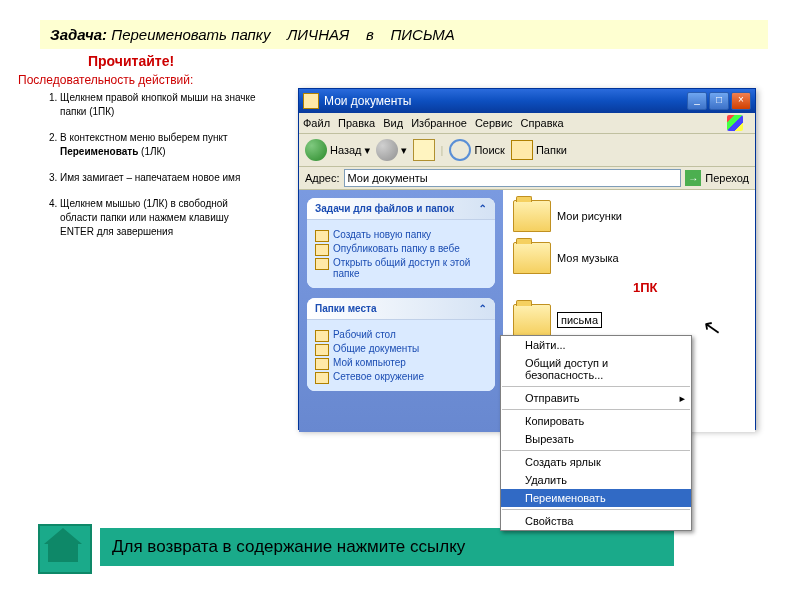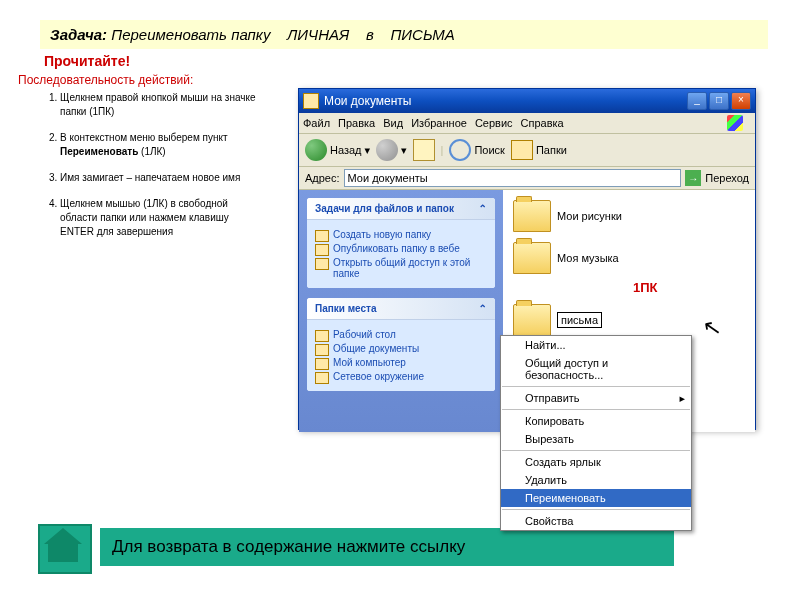--- a/index.html
+++ b/index.html
@@ -1,18 +1,18 @@
 <!DOCTYPE html>
 <html><head>
 <meta charset="utf-8">
 <style>
 body{margin:0;font-family:Arial,sans-serif;font-size:13px;background:#fff;width:800px;height:600px;position:relative;overflow:hidden}
 .task-bar{background:#feffd1;padding:6px 10px;margin:20px 32px 4px 40px;font-size:15px;font-style:italic}
 .task-bar b{font-weight:bold}
-.read-hint{color:#c00;font-weight:bold;margin:4px 0 4px 44px;font-size:14px}
+.read-hint{color:#c00;font-weight:bold;margin:4px 0 4px 88px;font-size:14px}
 .seq-label{color:#c00;font-size:12px;margin:0 0 4px 18px}
 .steps{margin:0 0 0 40px;padding:0 0 0 20px;width:200px;font-size:10px;line-height:1.4}
 .steps li{margin-bottom:12px}
 .explorer{position:absolute;left:298px;top:88px;width:456px;height:340px;border:1px solid #003399;background:#fff;box-shadow:2px 2px 6px rgba(0,0,0,.3)}
 .titlebar{background:linear-gradient(to bottom,#2a6bdc,#0d4fbf 50%,#083a9c);color:#fff;height:24px;display:flex;align-items:center;padding:0 4px;font-size:12px}
 .titlebar .ticon{width:14px;height:14px;background:#ffe9a8;border:1px solid #b08000;margin-right:5px}
 .winbtns{margin-left:auto;display:flex;gap:2px}
 .winbtn{width:18px;height:16px;background:linear-gradient(#6fa6f0,#3d72c8);border:1px solid #2a5db0;border-radius:2px;color:#fff;font-size:10px;text-align:center;line-height:14px}
 .winbtn.close{background:linear-gradient(#f08050,#d04000)}
 .menubar{background:#ece9d8;border-bottom:1px solid #c0c0a0;height:20px;display:flex;align-items:center;font-size:11px;padding:0 4px;position:relative}
@@ -24,21 +24,21 @@
 .back{background:radial-gradient(circle at 30% 30%,#7fc97f,#2a8a2a)}
 .fwd{background:radial-gradient(circle at 30% 30%,#d0d0d0,#909090)}
 .up{width:20px;height:20px;background:#fff4c0;border:1px solid #b09030;position:relative}
 .mag{width:18px;height:18px;border:2px solid #5a8fd6;border-radius:50%;position:relative}
 .foldic{width:20px;height:18px;background:#ffe9a8;border:1px solid #b08000}
 .addr{background:#ece9d8;border-bottom:1px solid #c0c0a0;height:22px;display:flex;align-items:center;padding:0 6px;font-size:11px;gap:4px}
 .addr input{flex:1;height:16px;border:1px solid #7f9db9;font-size:11px;padding:0 3px}
 .gobtn{background:#4caf50;color:#fff;width:16px;height:16px;text-align:center;line-height:16px;font-size:10px}
 .body{display:flex;height:calc(100% - 98px);background:#fff}
 .sidepanel{width:188px;background:linear-gradient(to bottom,#7a9ae0,#6888d0);padding:8px}
-.taskbox{background:#fff;border-radius:3px;margin-bottom:10px;overflow:hidden;font-size:10px}
+.taskbox{background:#fff;border-radius:8px;margin-bottom:10px;overflow:hidden;font-size:10px}
 .taskhead{background:linear-gradient(to right,#fff,#d4e2f4);color:#1b4db3;font-weight:bold;padding:5px 8px;border-bottom:1px solid #c0d0e8;display:flex;justify-content:space-between}
 .taskbody{background:#daeaff;padding:6px 8px}
 .taskbody div{color:#1b4db3;margin:3px 0;padding-left:18px;position:relative}
 .taskbody div::before{content:"";position:absolute;left:0;top:1px;width:12px;height:10px;background:#ffe9a8;border:1px solid #b08000}
 .filepane{flex:1;padding:10px;position:relative}
 .fileitem{display:flex;align-items:center;gap:6px;margin-bottom:10px;font-size:11px}
 .bigfolder{width:36px;height:30px;background:linear-gradient(#fff0b0,#f5d060);border:1px solid #c09020;border-radius:2px 2px 0 0;position:relative}
 .bigfolder::before{content:"";position:absolute;top:-5px;left:2px;width:14px;height:5px;background:#f5d060;border:1px solid #c09020;border-bottom:none;border-radius:2px 2px 0 0}
 .renamebox{border:1px solid #000;padding:1px 3px;background:#fff}
 .redlabel{position:absolute;color:#c00;font-weight:bold;font-size:13px}

